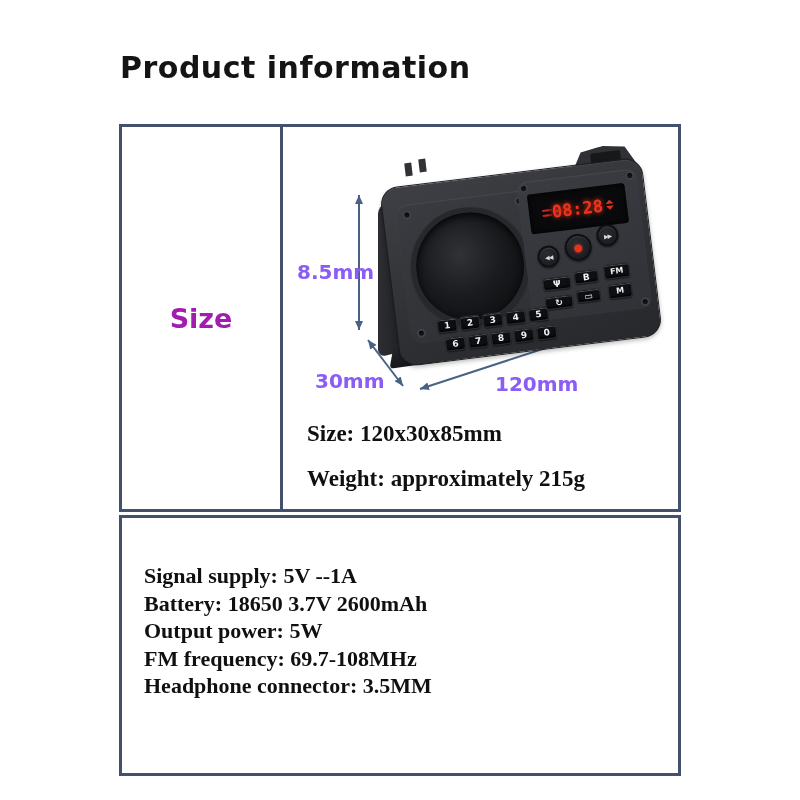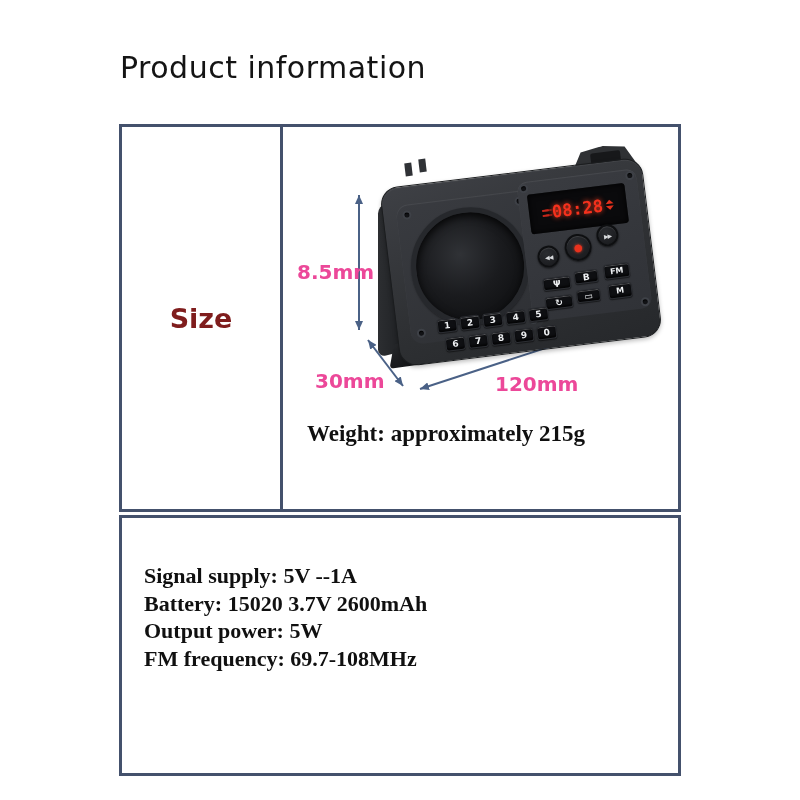--- a/index.html
+++ b/index.html
@@ -1,36 +1,36 @@
 <!DOCTYPE html>
 <html><head>
 <meta charset="utf-8">
 <style>
   html,body{margin:0;padding:0;background:#ffffff;}
   #page{position:relative;width:800px;height:800px;background:#ffffff;overflow:hidden;
         font-family:"DejaVu Sans",sans-serif;}
 
   
-  .page-title{position:absolute;left:120px;top:50px;font-size:30px;font-weight:normal;
+  .page-title{position:absolute;left:120px;top:50px;font-size:30px;font-weight:bold;
               color:#141414;letter-spacing:.5px;}
 
   
   .trow{position:absolute;left:119px;width:562px;border:3px solid #44516c;
         box-sizing:border-box;display:flex;background:#fff;}
   .trow-size{top:124px;height:388px;}
   .trow-params{top:515px;height:261px;}
   .label-cell{width:161px;flex:0 0 161px;border-right:3px solid #44516c;
               display:flex;align-items:center;justify-content:center;box-sizing:border-box;}
-  .label-size{font-size:27px;font-weight:bold;color:#7f1d1d;}
+  .label-size{font-size:27px;font-weight:bold;color:#a21caf;}
   .label-params{font-size:23px;font-weight:bold;color:#111;}
   .trow-params .label-cell{padding-bottom:52px;}
   .content-cell{position:relative;flex:1;}
 
   
-  .dim{position:absolute;font-weight:bold;color:#ec4899;font-size:20px;}
+  .dim{position:absolute;font-weight:bold;color:#8b5cf6;font-size:20px;}
   .dim-h{left:14px;top:133px;}
   .dim-d{left:32px;top:242px;}
   .dim-w{left:212px;top:245px;}
   .arrow-svg{position:absolute;left:0;top:0;pointer-events:none;}
 
   
   .size-lines{position:absolute;left:24px;top:294px;font-family:"Liberation Serif",serif;
               font-weight:bold;font-size:23px;color:#101010;}
   .size-lines .ln{margin-bottom:19px;}
   .param-lines{position:absolute;left:22px;top:44px;font-family:"Liberation Serif",serif;
@@ -195,29 +195,31 @@
           <div class="key numkey" style="left:132px;top:136px;">5</div>
           <div class="key numkey" style="left:46px;top:155px;">6</div>
           <div class="key numkey" style="left:69px;top:155px;">7</div>
           <div class="key numkey" style="left:92px;top:155px;">8</div>
           <div class="key numkey" style="left:115px;top:155px;">9</div>
           <div class="key numkey" style="left:138px;top:155px;">0</div>
         </div>
       </div>
 
       <div class="size-lines">
+        <div class="ln">Size: 120x30x85mm</div>
         <div class="ln">Weight: approximately 215g</div>
       </div>
     </div>
   </div>
 
   <div class="trow trow-params">
     <div class="content-cell">
       <div class="param-lines">
         <div>Signal supply: 5V --1A</div>
-        <div>Battery: 15020 3.7V 2600mAh</div>
+        <div>Battery: 18650 3.7V 2600mAh</div>
         <div>Output power: 5W</div>
         <div>FM frequency: 69.7-108MHz</div>
+        <div>Headphone connector: 3.5MM</div>
       </div>
     </div>
   </div>
 
 </div>
 
 </body></html>

